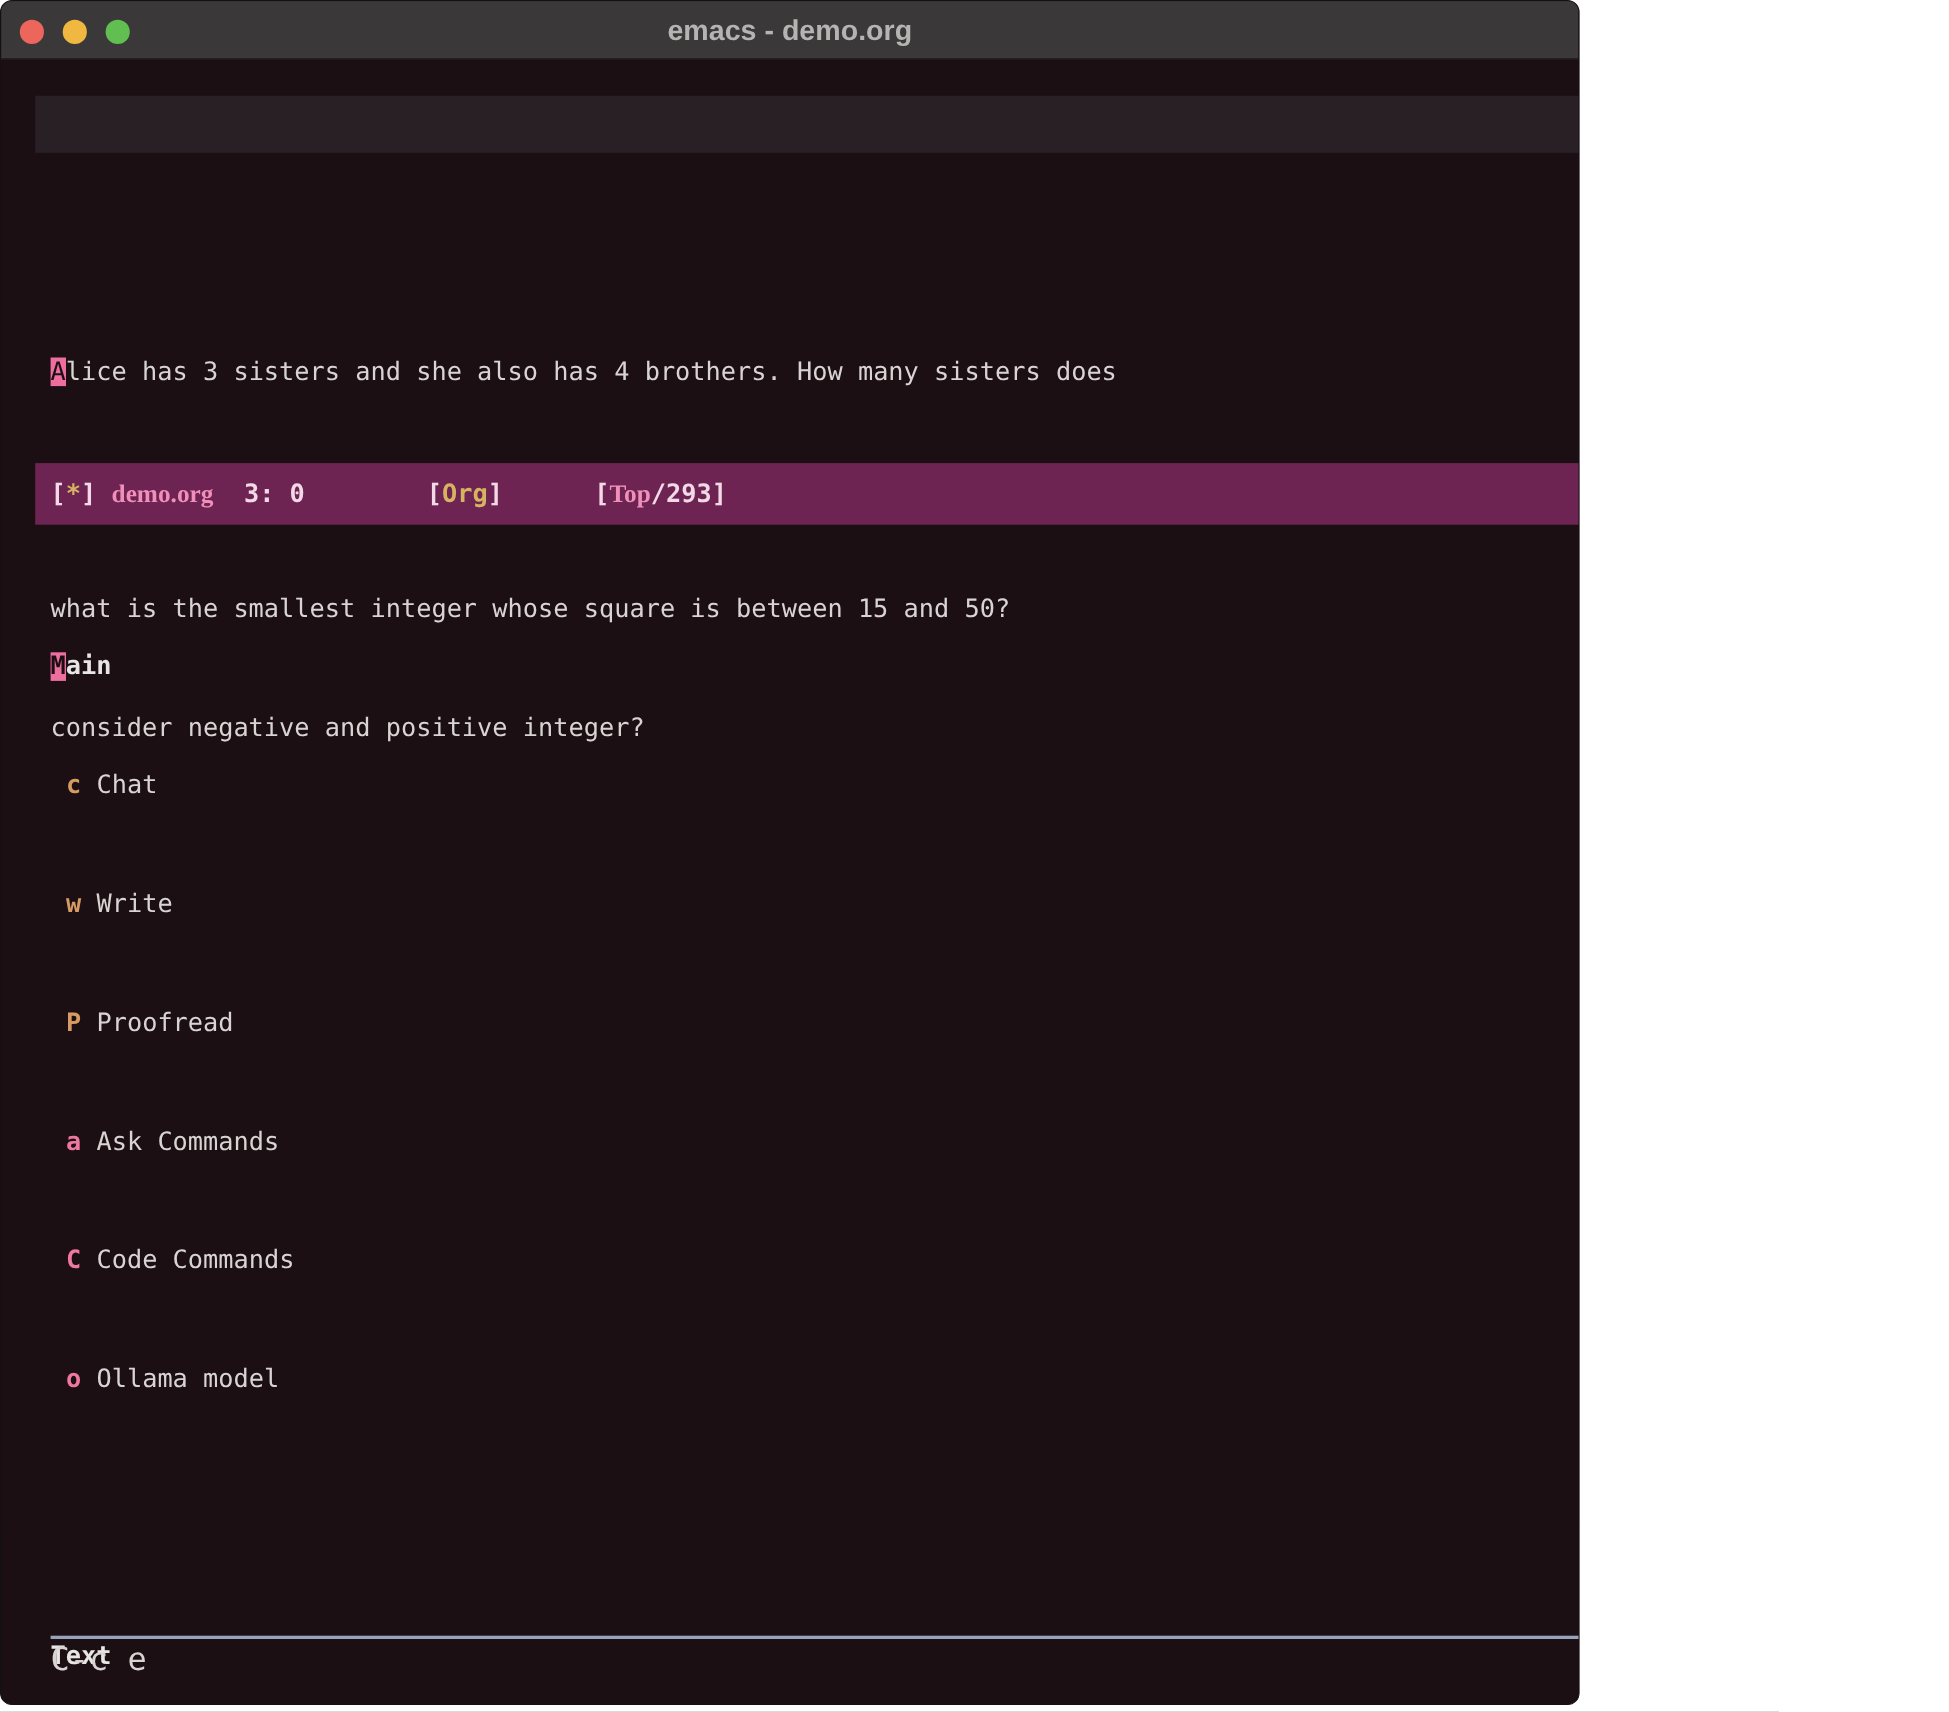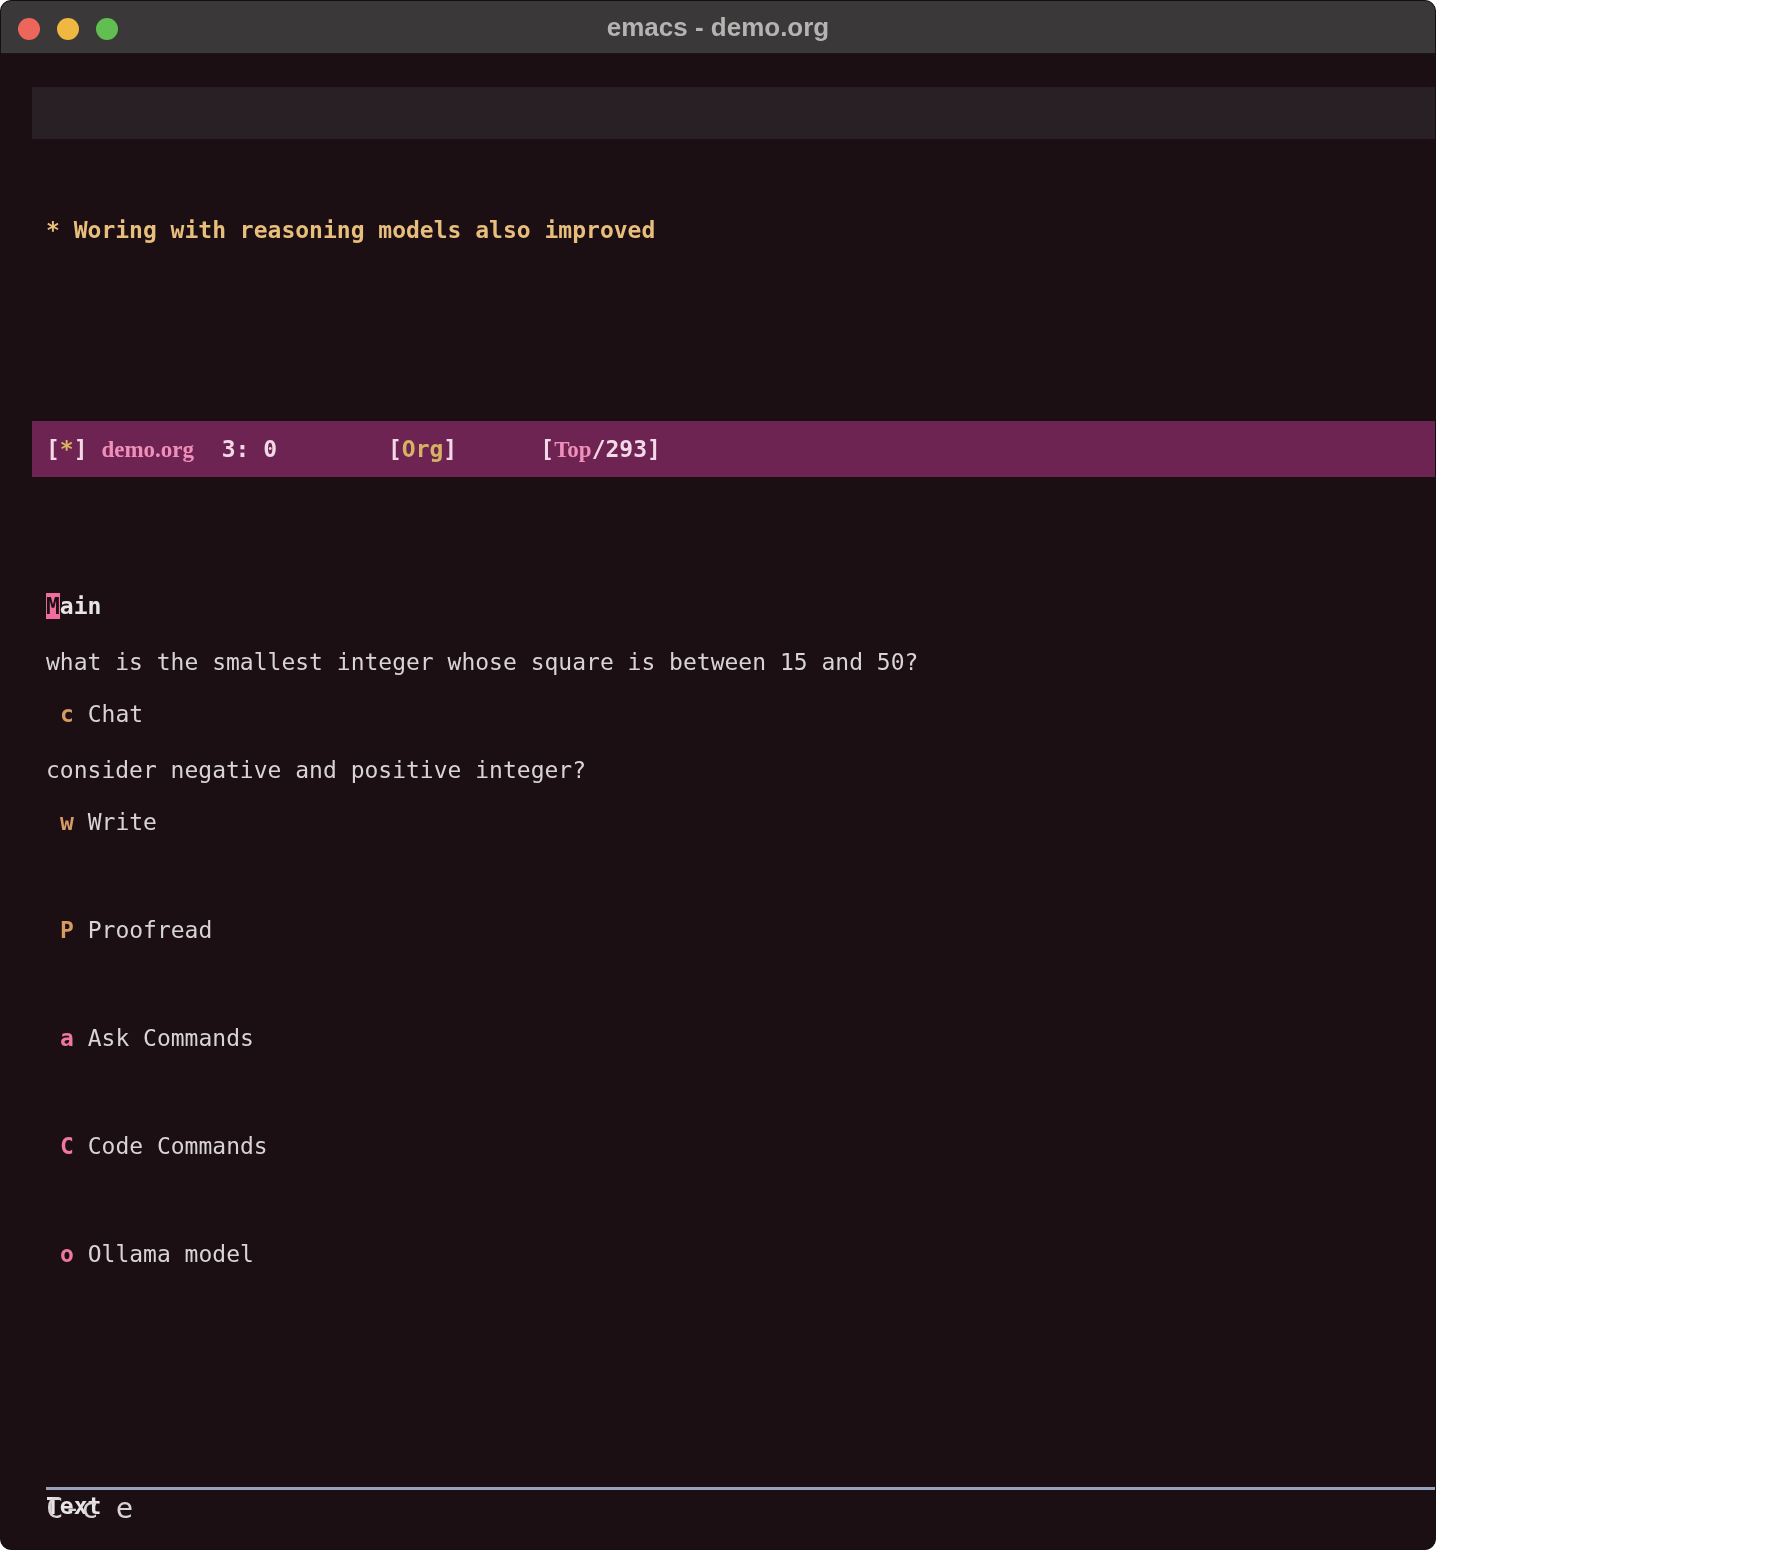--- a/index.html
+++ b/index.html
@@ -48,21 +48,20 @@
       <div class="light red"></div>
       <div class="light yellow"></div>
       <div class="light green"></div>
     </div>
     <div class="titletext">emacs - demo.org</div>
   </div>
 
   <div class="strip"></div>
 
   <div class="doc">
-    <div class="line heading">* Woring with reasoning models also improved</div>
     <div class="line blank"></div>
     <div class="line"><span class="cursor">A</span><span>lice has 3 sisters and she also has 4 brothers. How many sisters does</span></div>
     <div class="line blank"></div>
     <div class="line">what is the smallest integer whose square is between 15 and 50?</div>
     <div class="line">consider negative and positive integer?</div>
   </div>
 
   <div class="modeline"><span data-c="light">[</span><span data-c="gold">*</span><span data-c="light">] </span><span data-c="pink">demo.org</span><span data-c="light">  3: 0</span><span data-c="light">        </span><span data-c="light">[</span><span data-c="gold">Org</span><span data-c="light">]</span><span data-c="light">      </span><span data-c="light">[</span><span data-c="pink">Top</span><span data-c="light">/293</span><span data-c="light">]</span></div>
 
   <div class="menu">

